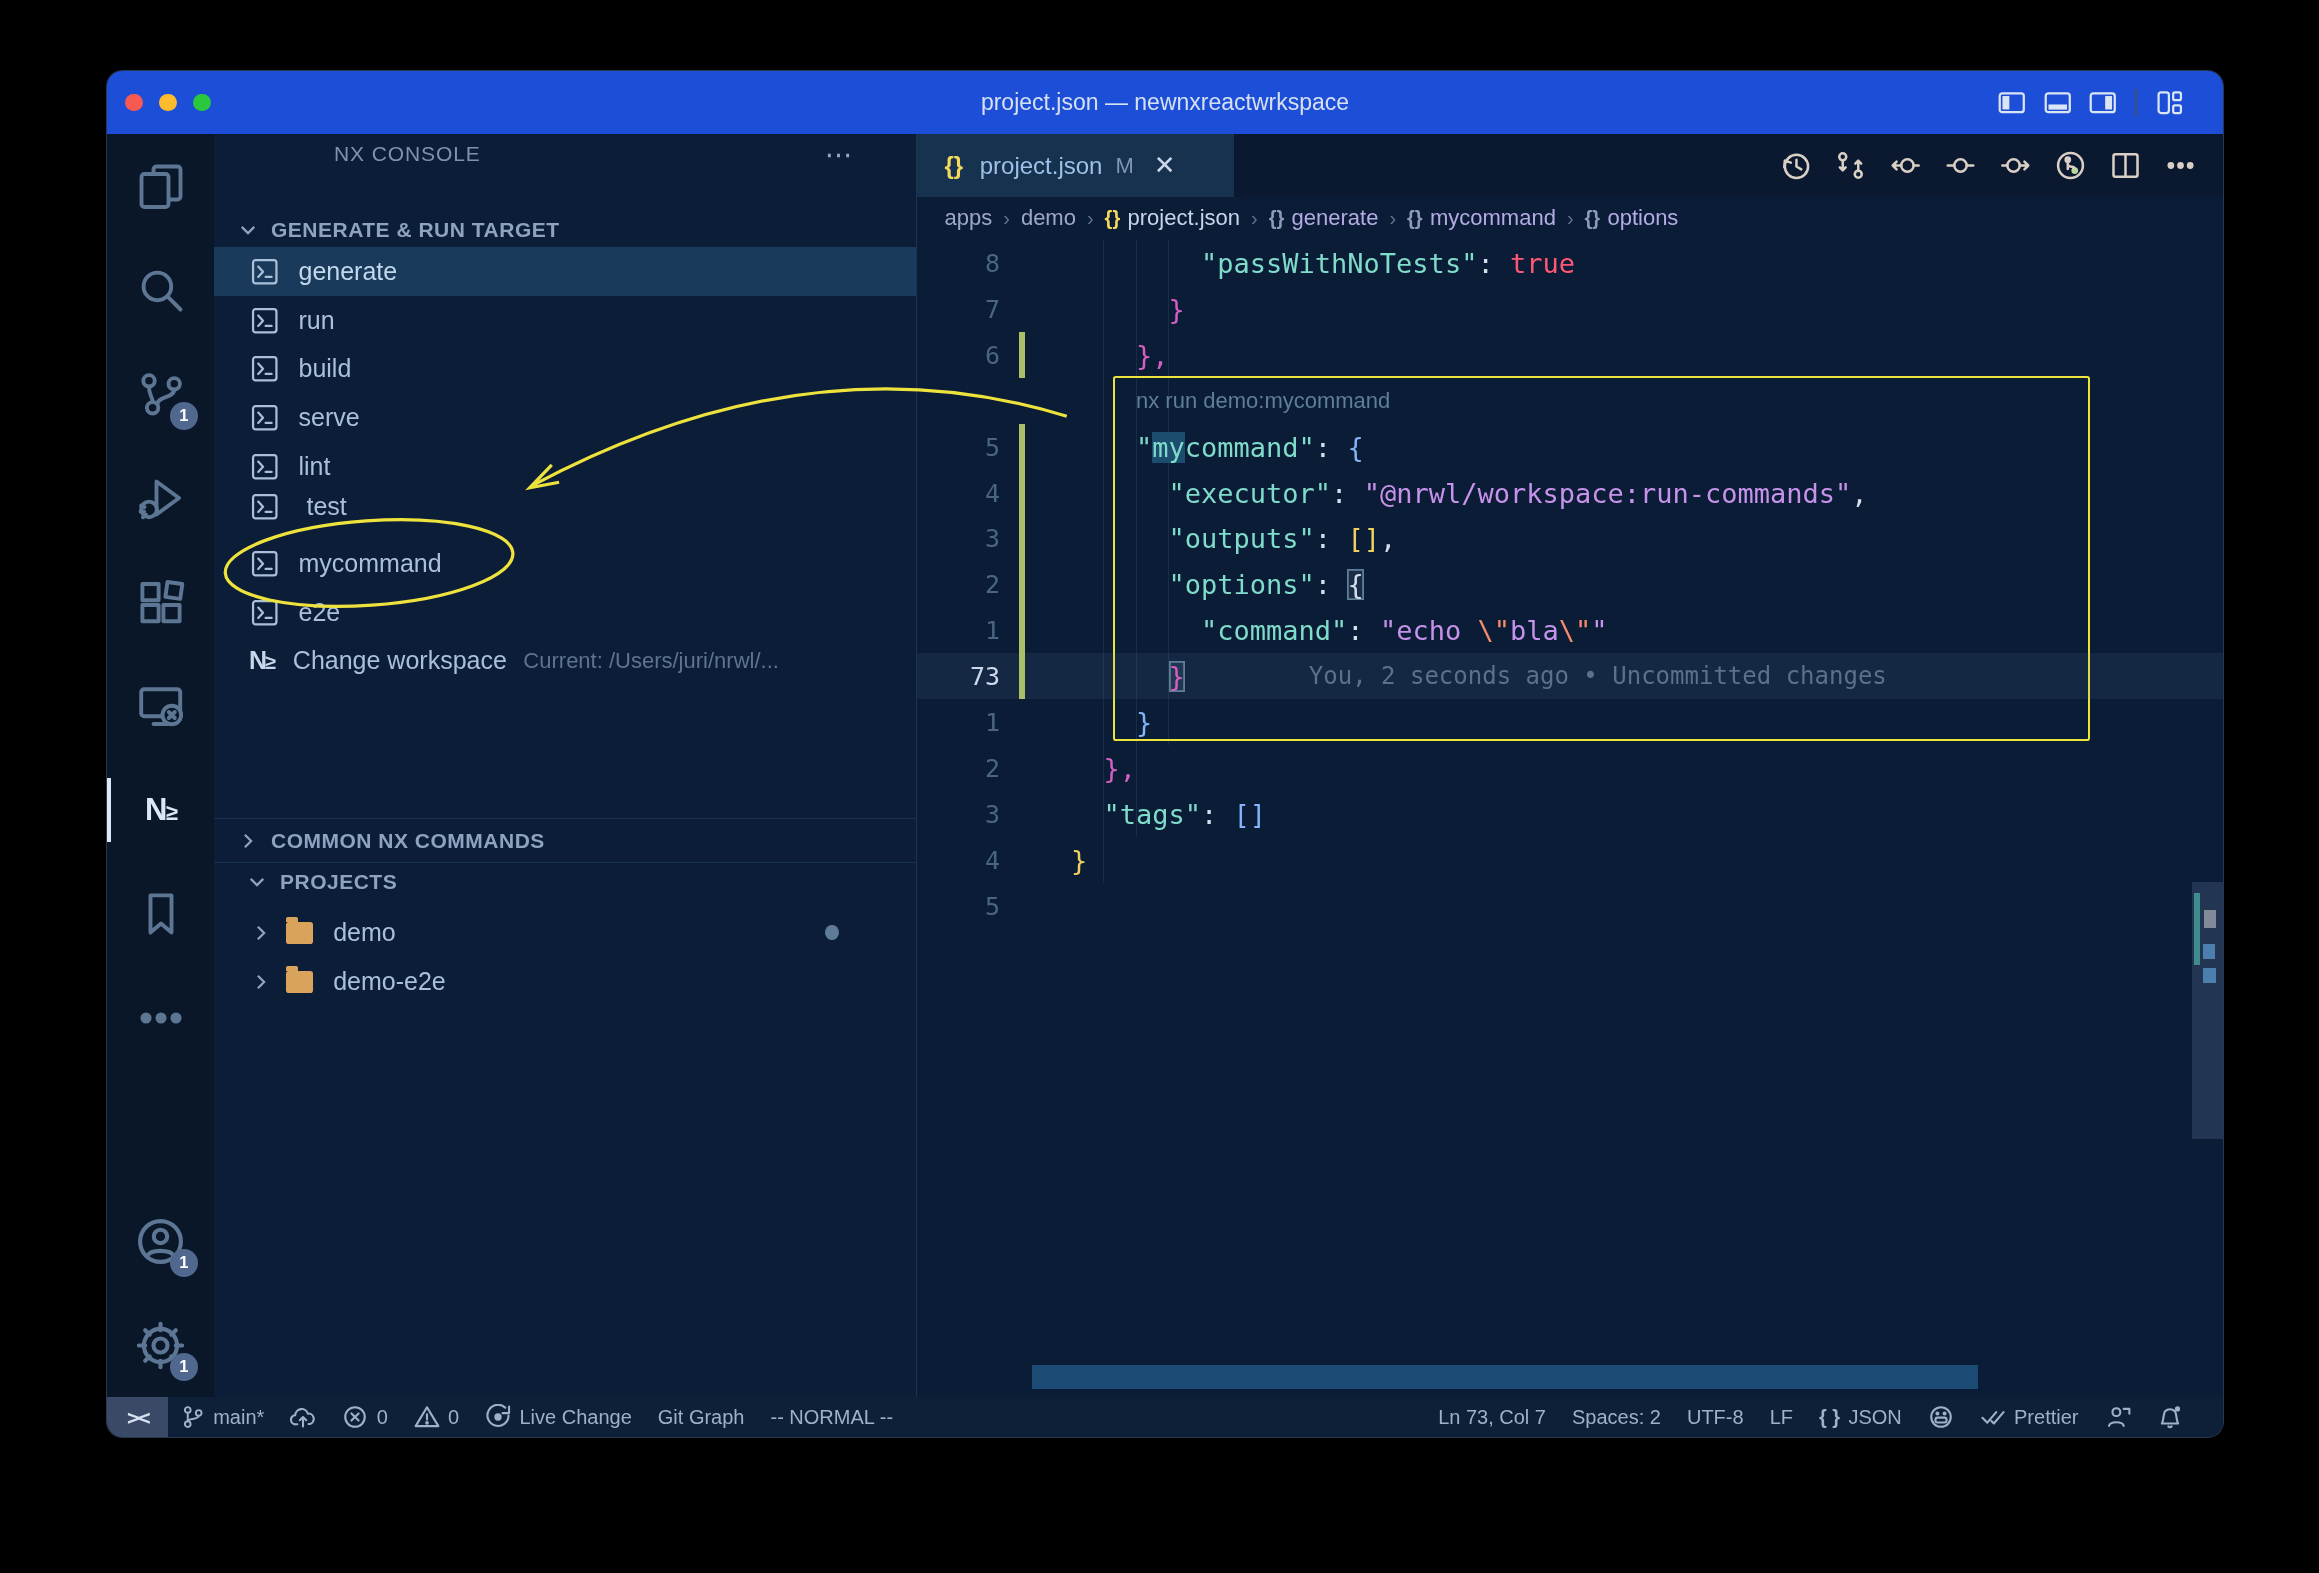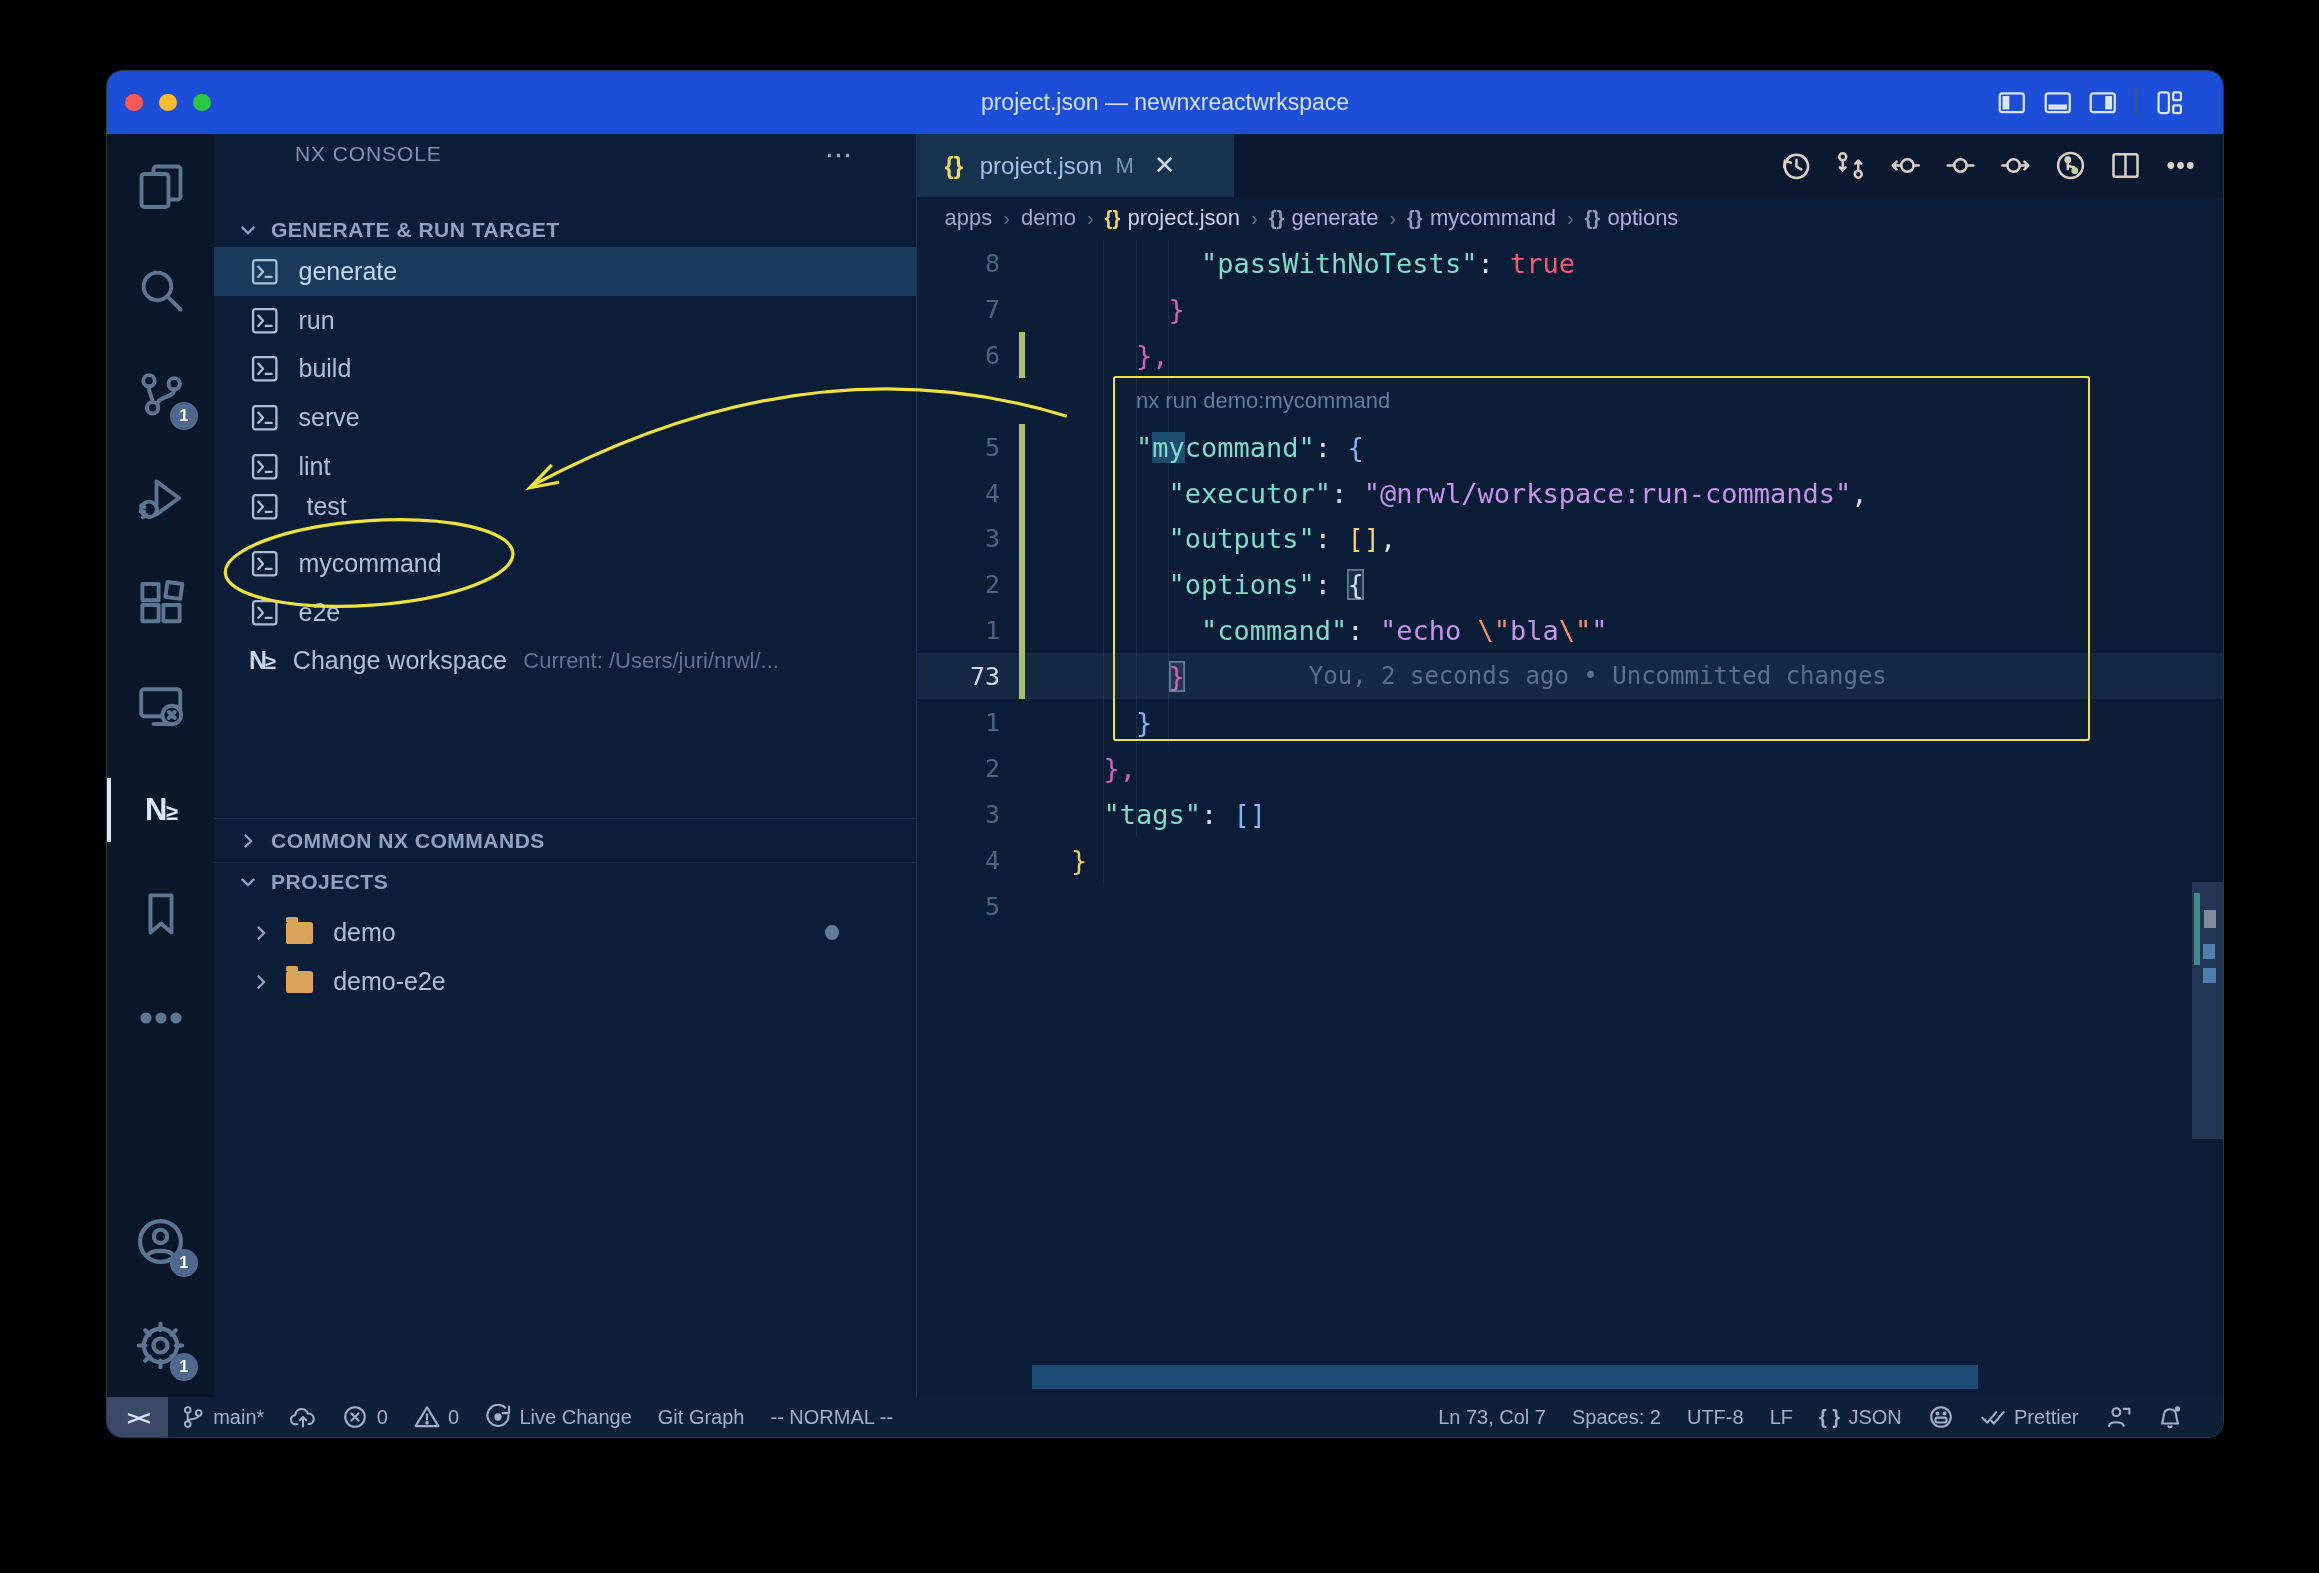--- a/index.html
+++ b/index.html
@@ -18,21 +18,21 @@
   
   .activitybar{width:107px;background:#091728;position:relative;flex:none;display:flex;flex-direction:column;}
   .ab-item{height:104px;display:flex;align-items:center;justify-content:center;position:relative;color:#5d7693;}
   .ab-item.active{color:#dce8f6;}
   .ab-item.active::before{content:"";position:absolute;left:0;top:20px;bottom:20px;width:3.7px;background:#dce8f6;}
   .ab-spacer{flex:1;}
   .badge{position:absolute;right:16.5px;bottom:16.5px;min-width:27.5px;height:27.5px;border-radius:14.7px;background:#50688e;color:#fff;font-size:16.5px;font-weight:700;display:flex;align-items:center;justify-content:center;}
   .nxlogo{font-weight:700;letter-spacing:-1.8px;font-size:31px;}
   
   .sidebar{width:702px;background:#0c1d38;position:relative;flex:none;border-right:0.9px solid #1d3354;font-size:25px;color:#a9c0d8;}
-  .sb-header{position:absolute;left:0;top:0;right:0;height:40px;display:flex;align-items:center;}
+  .sb-header{position:absolute;left:0;top:0;right:0;height:40px;display:flex;align-items:center;padding-left:39px;}
   .sb-title{margin-left:81px;font-size:21px;letter-spacing:0.9px;color:#7d93af;}
   .sb-actions{position:absolute;right:61px;color:#96a9c2;font-size:27.5px;letter-spacing:2.8px;}
   .sec{position:absolute;left:0;right:0;height:34px;display:flex;align-items:center;font-weight:700;font-size:21px;color:#8da3bf;letter-spacing:0.5px;}
   .sec .chev{margin-left:24px;margin-right:13px;display:flex;}
   .sec.bordered{border-top:0.9px solid #16304f;border-bottom:0.9px solid #16304f;height:43px;}
   .row{position:absolute;left:0;right:0;height:49px;display:flex;align-items:center;}
   .row.selected{background:#1a3a5c;}
   .titem-icon{margin-left:37px;margin-right:20px;flex:none;display:flex;}
   .row .lbl{font-size:25px;color:#a9c0d8;white-space:nowrap;}
   .row.selected .lbl{color:#c2d8ec;}
@@ -331,21 +331,21 @@
 
       <div class="sec bordered" style="top:684px;">
         <span class="chev">
             <svg width="20" height="20" viewBox="0 0 16 16">
               <path d="M5.5 3 L10.5 8 L5.5 13" fill="none" stroke="#8da3bf" stroke-width="1.8"></path>
             </svg>
           </span>
         <span>COMMON NX COMMANDS</span>
       </div>
 
-      <div class="sec" style="top:731px;">
+      <div class="sec" style="top:731px;padding-left:9px;">
         <span class="chev">
             <svg width="20" height="20" viewBox="0 0 16 16">
               <path d="M3 5.5 L8 10.5 L13 5.5" fill="none" stroke="#8da3bf" stroke-width="1.8"></path>
             </svg>
           </span>
         <span>PROJECTS</span>
       </div>
 
       <div id="project-list">
           <div class="row" style="top: 774px;">

